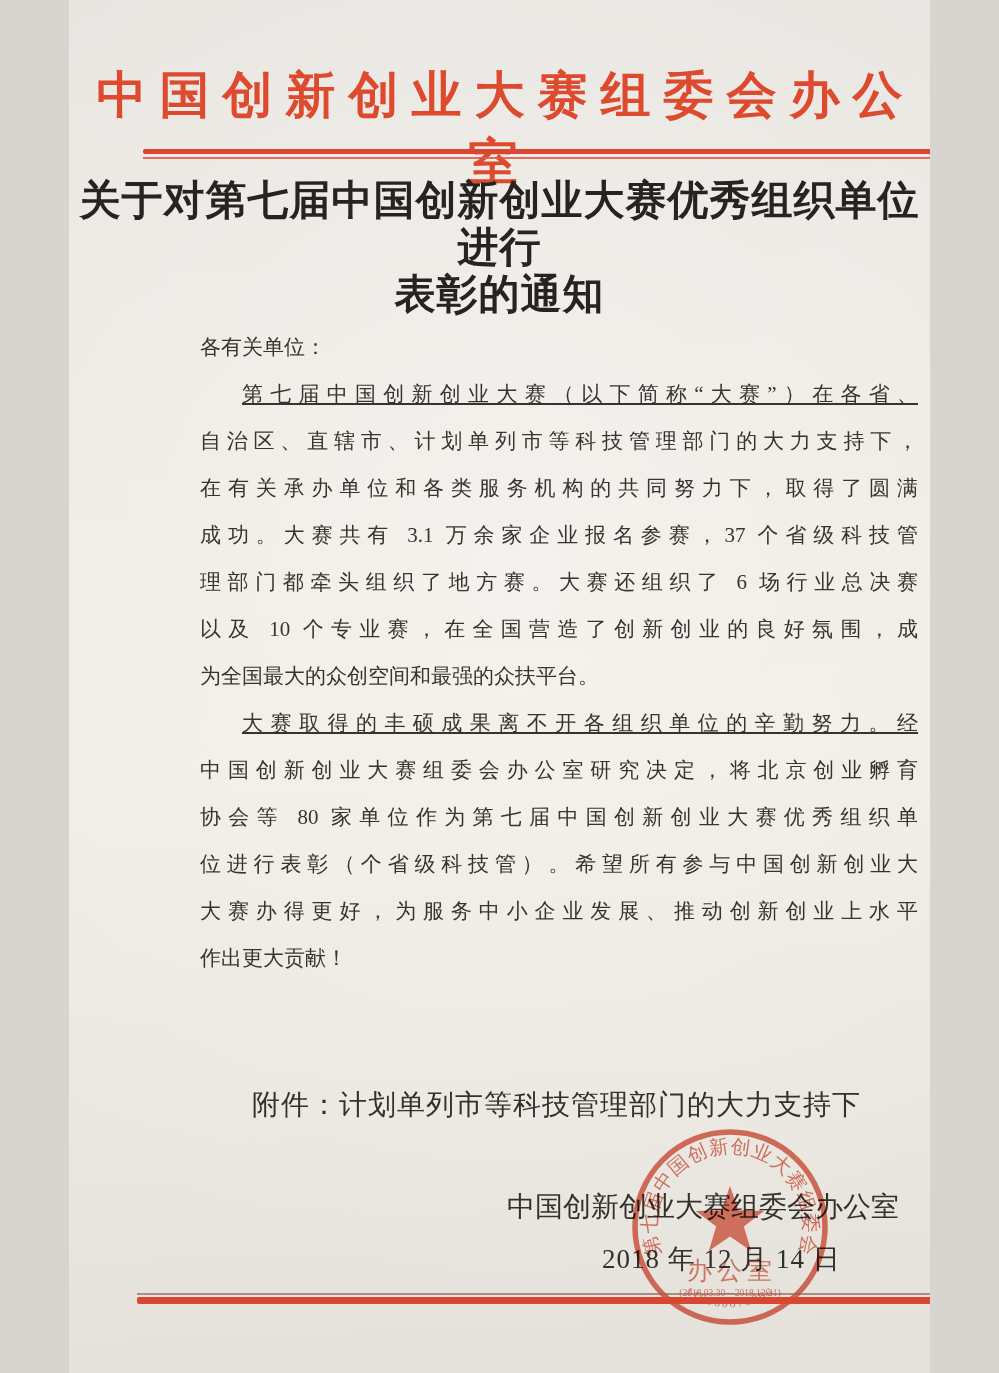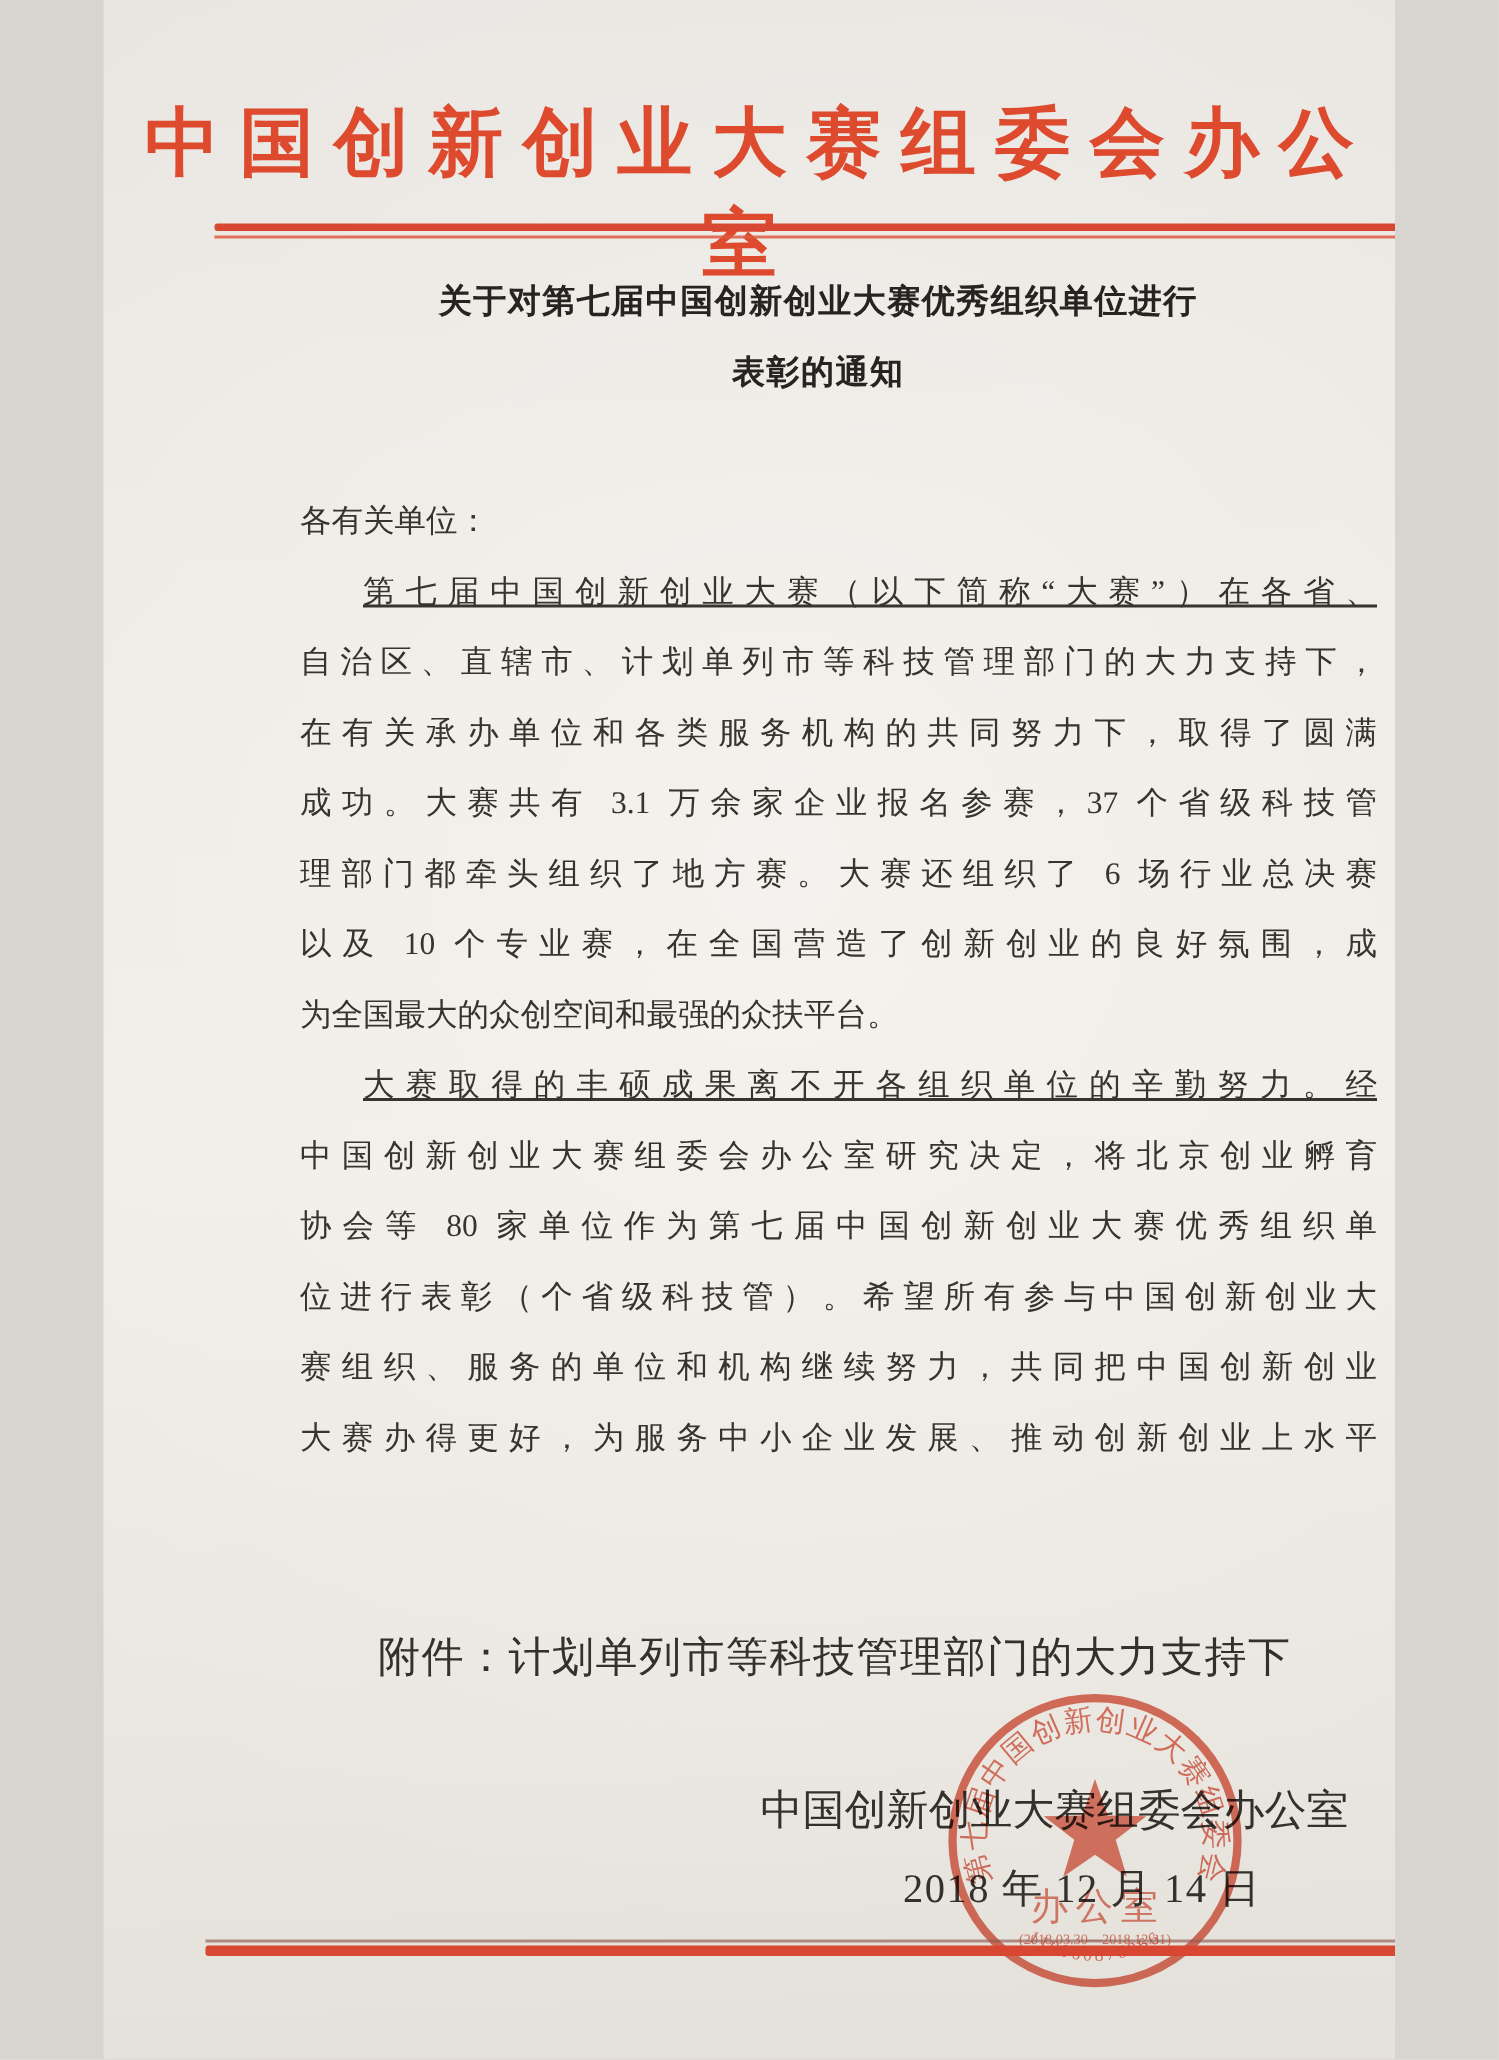--- a/index.html
+++ b/index.html
@@ -20,22 +20,22 @@
     letter-spacing:13px; text-indent:13px;
     color:#dd4a2e;
   }
   .rule-top { position:absolute; top:149px; left:74px; width:861px; }
   .rule-top .bar-thick { height:5px; background:#d84732; border-radius:2px; }
   .rule-top .bar-thin  { height:2px; background:#de5a41; margin-top:3px; opacity:.85; }
 
   .doc-title {
     position:absolute; top:177px; left:0; width:100%;
     text-align:center;
-    font-size:22px; font-weight:700; letter-spacing:1px;
-    line-height:47px; color:#262320;padding-left:46px;
+    font-size:41px; font-weight:700; letter-spacing:1px;
+    line-height:47px; color:#262320;
   }
 
   .body-text {
     position:absolute; top:324px; left:131px; width:718px;
     font-size:21px; color:#37342f;
   }
   .line {
     height:47px; line-height:47px;
     text-align:justify; text-align-last:justify;
   }
@@ -89,22 +89,22 @@
     <div class="line">自治区、直辖市、计划单列市等科技管理部门的大力支持下，</div>
     <div class="line">在有关承办单位和各类服务机构的共同努力下，取得了圆满</div>
     <div class="line">成功。大赛共有 3.1 万余家企业报名参赛，37 个省级科技管</div>
     <div class="line">理部门都牵头组织了地方赛。大赛还组织了 6 场行业总决赛</div>
     <div class="line">以及 10 个专业赛，在全国营造了创新创业的良好氛围，成</div>
     <div class="line noj">为全国最大的众创空间和最强的众扶平台。</div>
     <div class="line ind">大赛取得的丰硕成果离不开各组织单位的辛勤努力。经</div>
     <div class="line">中国创新创业大赛组委会办公室研究决定，将北京创业孵育</div>
     <div class="line">协会等 80 家单位作为第七届中国创新创业大赛优秀组织单</div>
     <div class="line">位进行表彰（个省级科技管）。希望所有参与中国创新创业大</div>
-    <div class="line">赛组织、服务的单位和机构继续努力，共同把中国创新创业</div>
     <div class="line">大赛办得更好，为服务中小企业发展、推动创新创业上水平</div>
+    <div class="line noj">作出更大贡献！</div>
   </div>
 
   <div class="attachment">附件：计划单列市等科技管理部门的大力支持下</div>
 
   <div class="sig-org">中国创新创业大赛组委会办公室</div>
   <div class="sig-date">2018 年 12 月 14 日</div>
 
   <svg class="seal" viewBox="0 0 200 200" xmlns="http://www.w3.org/2000/svg">
     <defs>
       <path id="arcTop" d="M 30.5,125.3 A 74,74 0 1 1 169.5,125.3" fill="none"></path>

